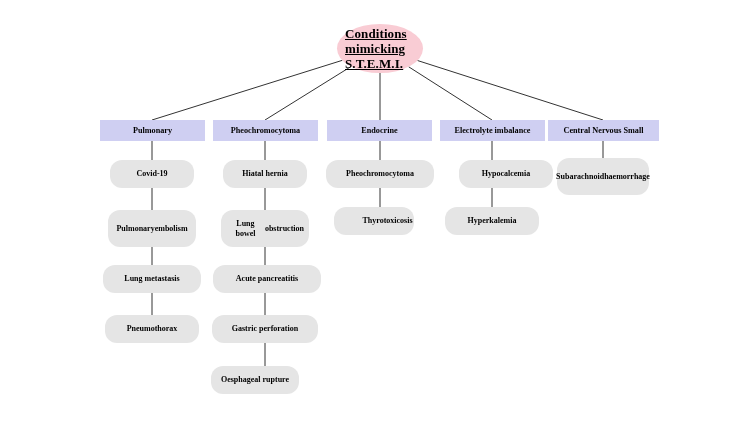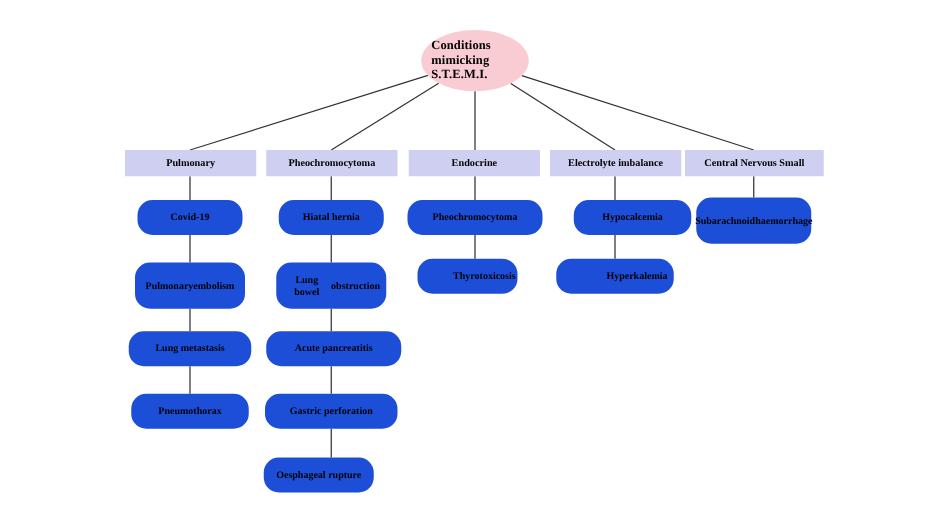--- a/index.html
+++ b/index.html
@@ -35,39 +35,40 @@
     align-items: center;
     justify-content: center;
     text-align: center;
     color: #000000;
     font-weight: bold;
     line-height: 1.18;
   }
   .root-node {
     border-radius: 50%;
     background: #f9ccd4;
-    font-size: 10px;
+    font-size: 13px;
     letter-spacing: 0.1px;
     padding: 0 8px;
+    text-decoration: underline;
   }
   .root-node .root-text {
     display: block;
     text-align: left;
     width: 100%;
   }
   .root-text span {
     display: block;
   }
   .category-node {
     background: #cfcff2;
     font-size: 8.2px;
     border-radius: 0;
   }
   .leaf-node {
-    background: #1d4ed8;
+    background: #e5e5e5;
     border-radius: 12px;
     font-size: 8px;
     padding: 0 5px;
   }
   .leaf-node .leaf-line {
     display: block;
   }
 </style>
 </head>
 <body>
@@ -136,21 +137,21 @@
     <div class="node leaf-node" style="left: 326px; top: 160px; width: 108px; height: 28px;">
       <span class="leaf-line">Pheochromocytoma</span>
     </div>
     <div class="node leaf-node" style="left: 334px; top: 207px; width: 80px; height: 28px; padding-left: 32px;">
       <span class="leaf-line">Thyrotoxicosis</span>
     </div>
     <div class="node category-node" style="left: 440px; top: 120px; width: 105px; height: 21px;">Electrolyte imbalance</div>
     <div class="node leaf-node" style="left: 459px; top: 160px; width: 94px; height: 28px;">
       <span class="leaf-line">Hypocalcemia</span>
     </div>
-    <div class="node leaf-node" style="left: 445px; top: 207px; width: 94px; height: 28px; justify-content: flex-end;">
+    <div class="node leaf-node" style="left: 445px; top: 207px; width: 94px; height: 28px;">
       <span class="leaf-line">Hyperkalemia</span>
     </div>
     <div class="node category-node" style="left: 548px; top: 120px; width: 111px; height: 21px;">Central Nervous Small</div>
     <div class="node leaf-node" style="left: 557px; top: 158px; width: 92px; height: 37px;">
       <span class="leaf-line">Subarachnoid</span>
       <span class="leaf-line">haemorrhage</span>
     </div>
   </div>
 
 </body></html>

